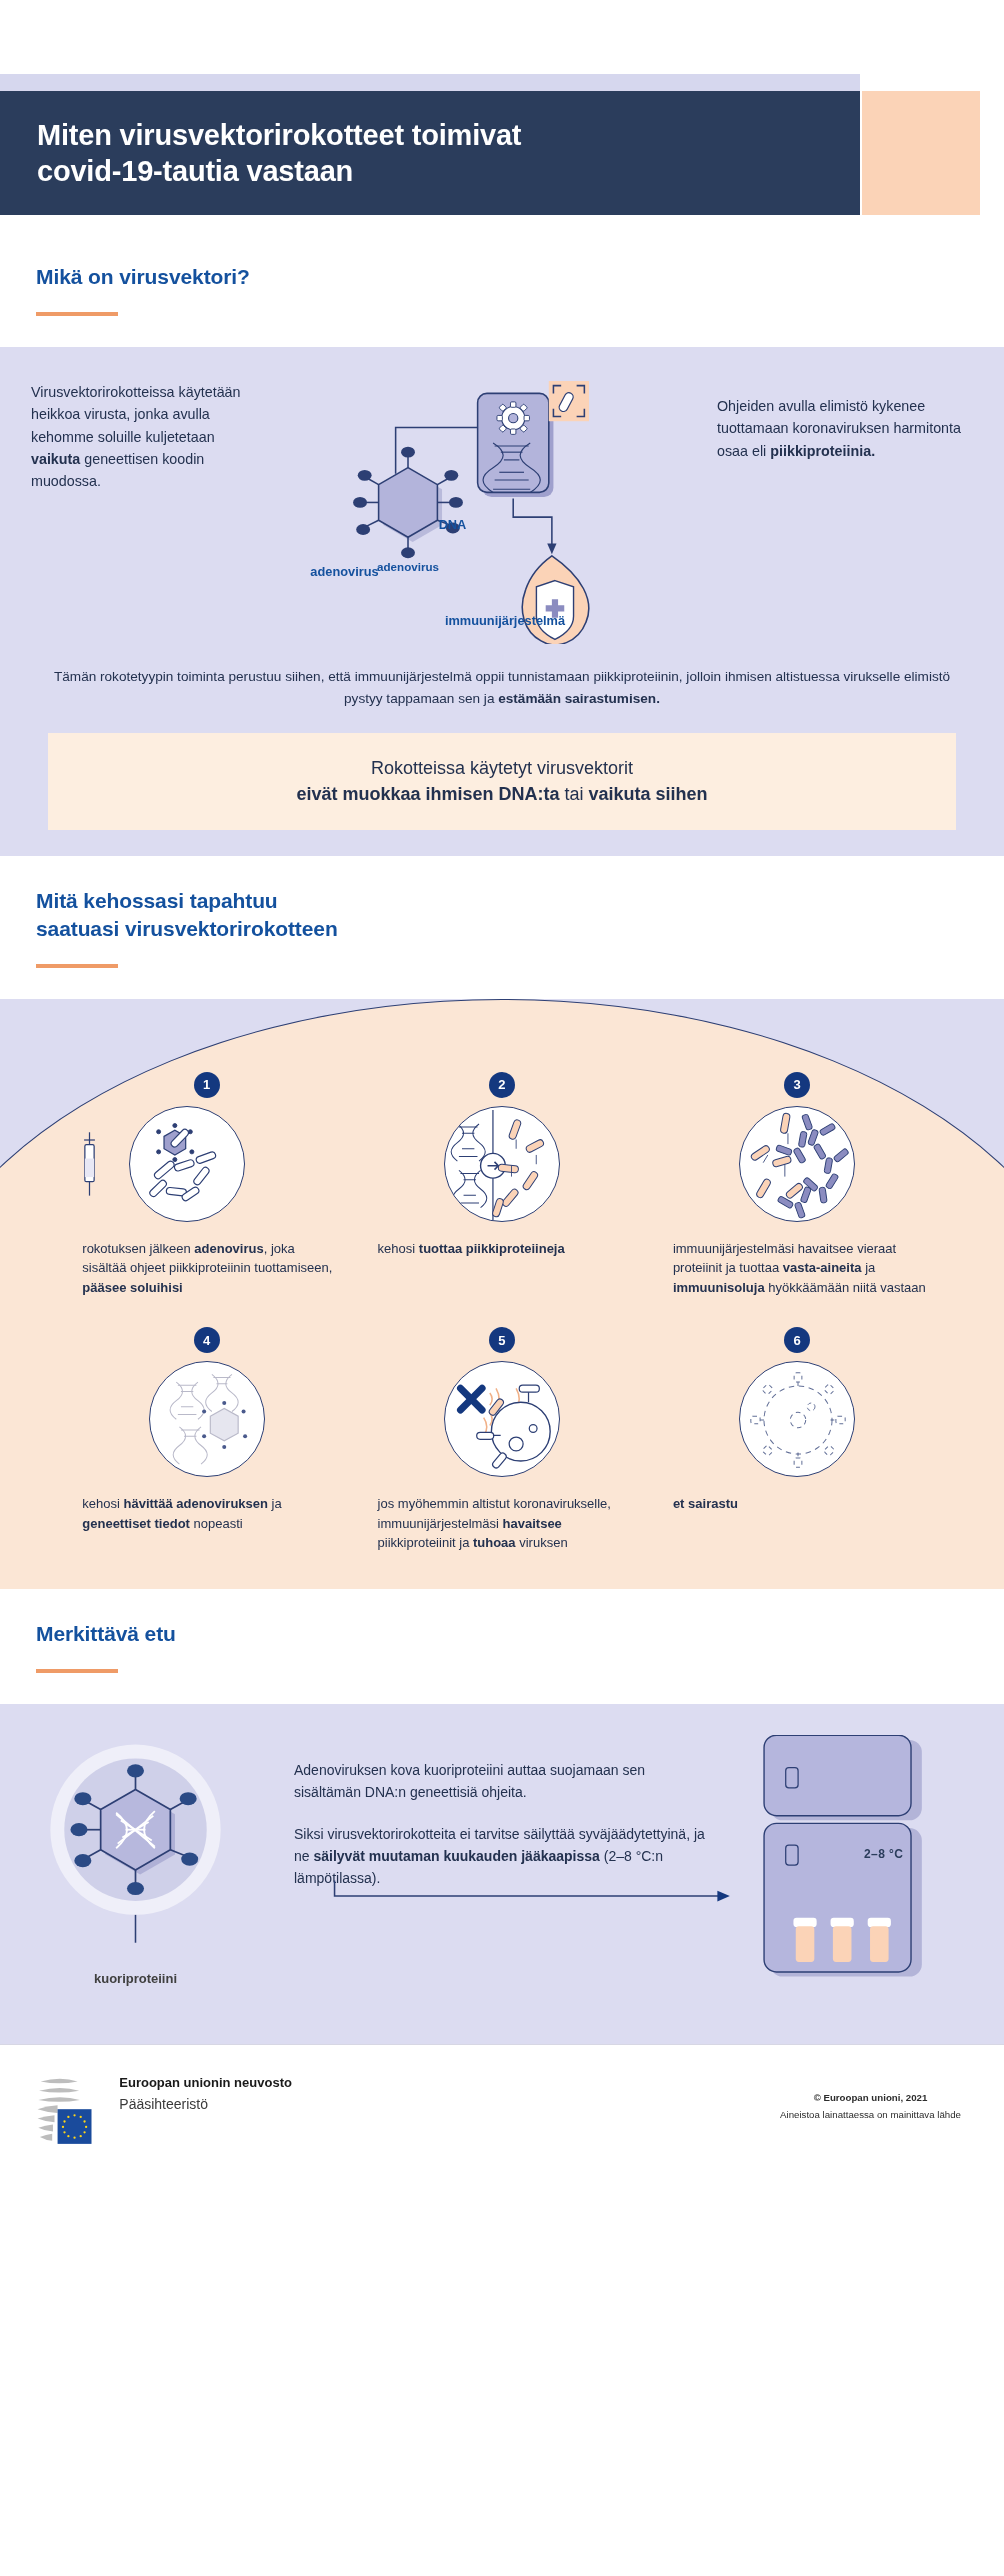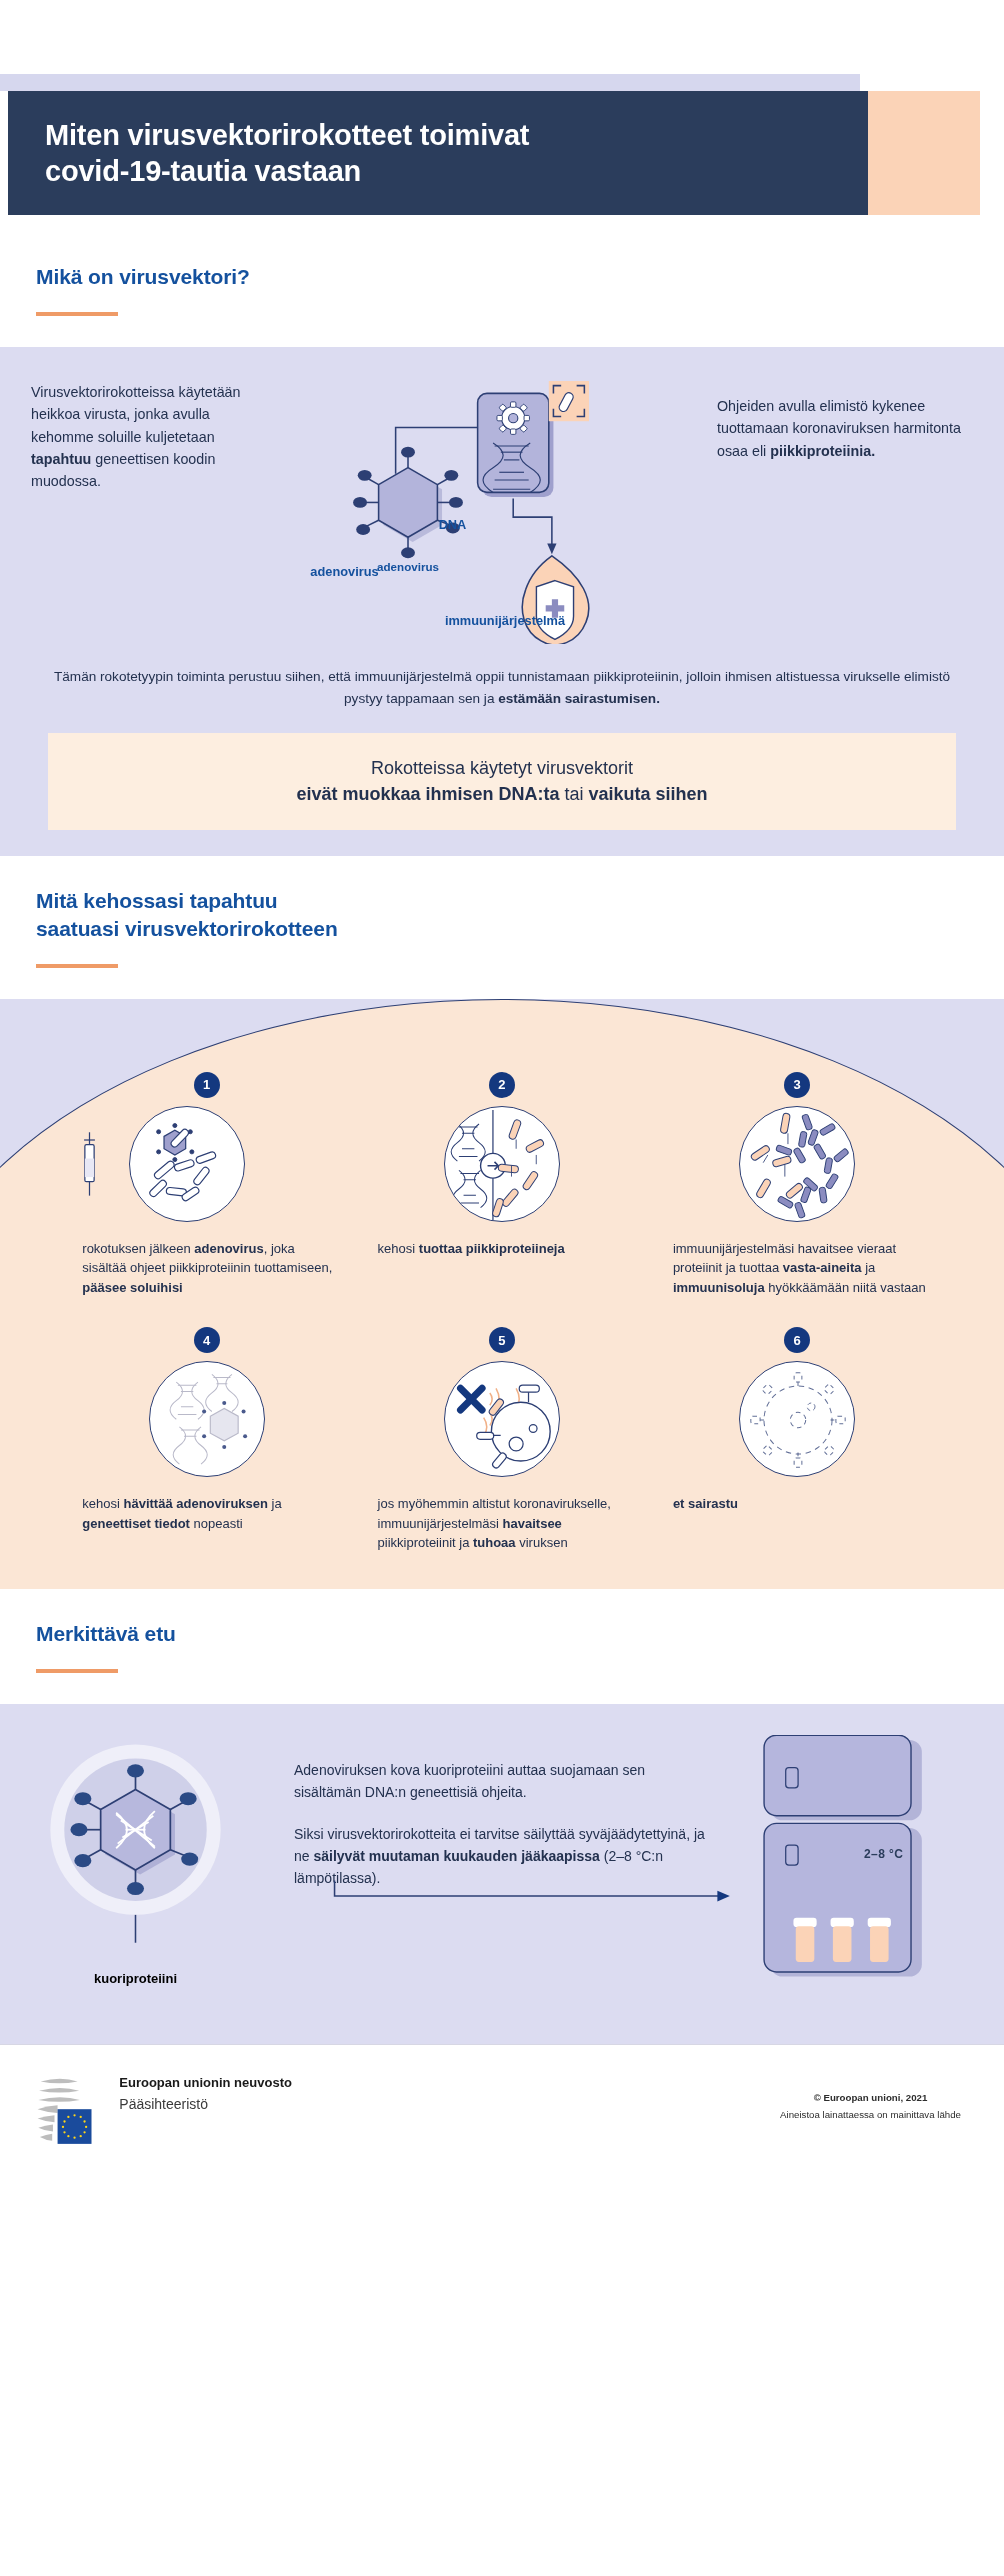--- a/index.html
+++ b/index.html
@@ -16,21 +16,21 @@
   .header-wrap { position: relative; height: 232px; background: #ffffff; }
   .header-lav {
     position: absolute; left: 0; top: 74px; width: 860px; height: 17px;
     background: #d6d7ee;
   }
   .header-peach {
     position: absolute; left: 862px; top: 91px; width: 118px; height: 124px;
     background: #fbd3b7;
   }
   .header-navy {
-    position: absolute; left: 8px; top: 91px; width: 860px; height: 124px;
+    position: absolute; left: 0; top: 91px; width: 860px; height: 124px;
     background: #2b3d5c;
     display: flex; align-items: center;
   }
   .header-title {
     color: #ffffff; font-size: 29px; font-weight: bold; line-height: 1.25;
     padding-left: 37px; letter-spacing: -0.2px;
   }
 
   
   .sec-head { padding: 31px 0 0 36px; background: #ffffff; }
@@ -100,21 +100,21 @@
 
   
   .etu-panel { background: #dcdcf1; position: relative; padding: 31px 0 46px 0; }
   .etu-row { display: flex; align-items: flex-start; }
   .etu-left { width: 271px; position: relative; height: 263px; }
   .etu-mid { width: 442px; padding: 25px 0 0 23px; }
   .etu-mid p { font-size: 14px; line-height: 1.56; color: #23314f; }
   .etu-mid p + p { margin-top: 20px; }
   .etu-right { flex: 1; position: relative; height: 263px; }
   .kuori-label {
-    text-align: center; font-size: 13px; font-weight: bold; color: #000000;
+    text-align: center; font-size: 13px; font-weight: bold; color: #404040;
     margin-top: 7.7px;
   }
   .fridge-temp {
     position: absolute; left: 50%; transform: translateX(-50%); top: 112px;
     font-size: 12px; font-weight: bold; color: #2b3d5c; letter-spacing: 0.4px; margin-left: 26px;
   }
   .etu-arrow { position: absolute; left: 333px; top: 175px; width: 403px; height: 31px; }
 
   
   .footer { background: #ffffff; position: relative; height: 119px; }
@@ -151,21 +151,21 @@
     <h2>Mikä on virusvektori?</h2>
     <div class="sec-rule"></div>
   </div>
   <div class="sec-head-pad"></div>
 
   <div class="lav-panel">
 
     <div class="vv-row">
 
       <div class="vv-text">
-        <span>Virusvektorirokotteissa käytetään heikkoa virusta, jonka avulla kehomme soluille kuljetetaan </span><b>tapahtuu</b><span> geneettisen koodin muodossa.</span>
+        <span>Virusvektorirokotteissa käytetään heikkoa virusta, jonka avulla kehomme soluille kuljetetaan </span><b>vaikuta</b><span> geneettisen koodin muodossa.</span>
       </div>
 
       <div class="vv-art">
         <svg width="100%" height="263" viewBox="0 0 420 340">
 
           <path d="M88,120 L88,60 L196,60" fill="none" stroke="#2d3f74" stroke-width="2"></path>
 
           <rect x="200" y="22" width="92" height="128" rx="12" fill="#9fa0cd" stroke="none"></rect>
           <rect x="194" y="16" width="92" height="128" rx="12" fill="#b3b4db" stroke="#2d3f74" stroke-width="2"></rect>
 

